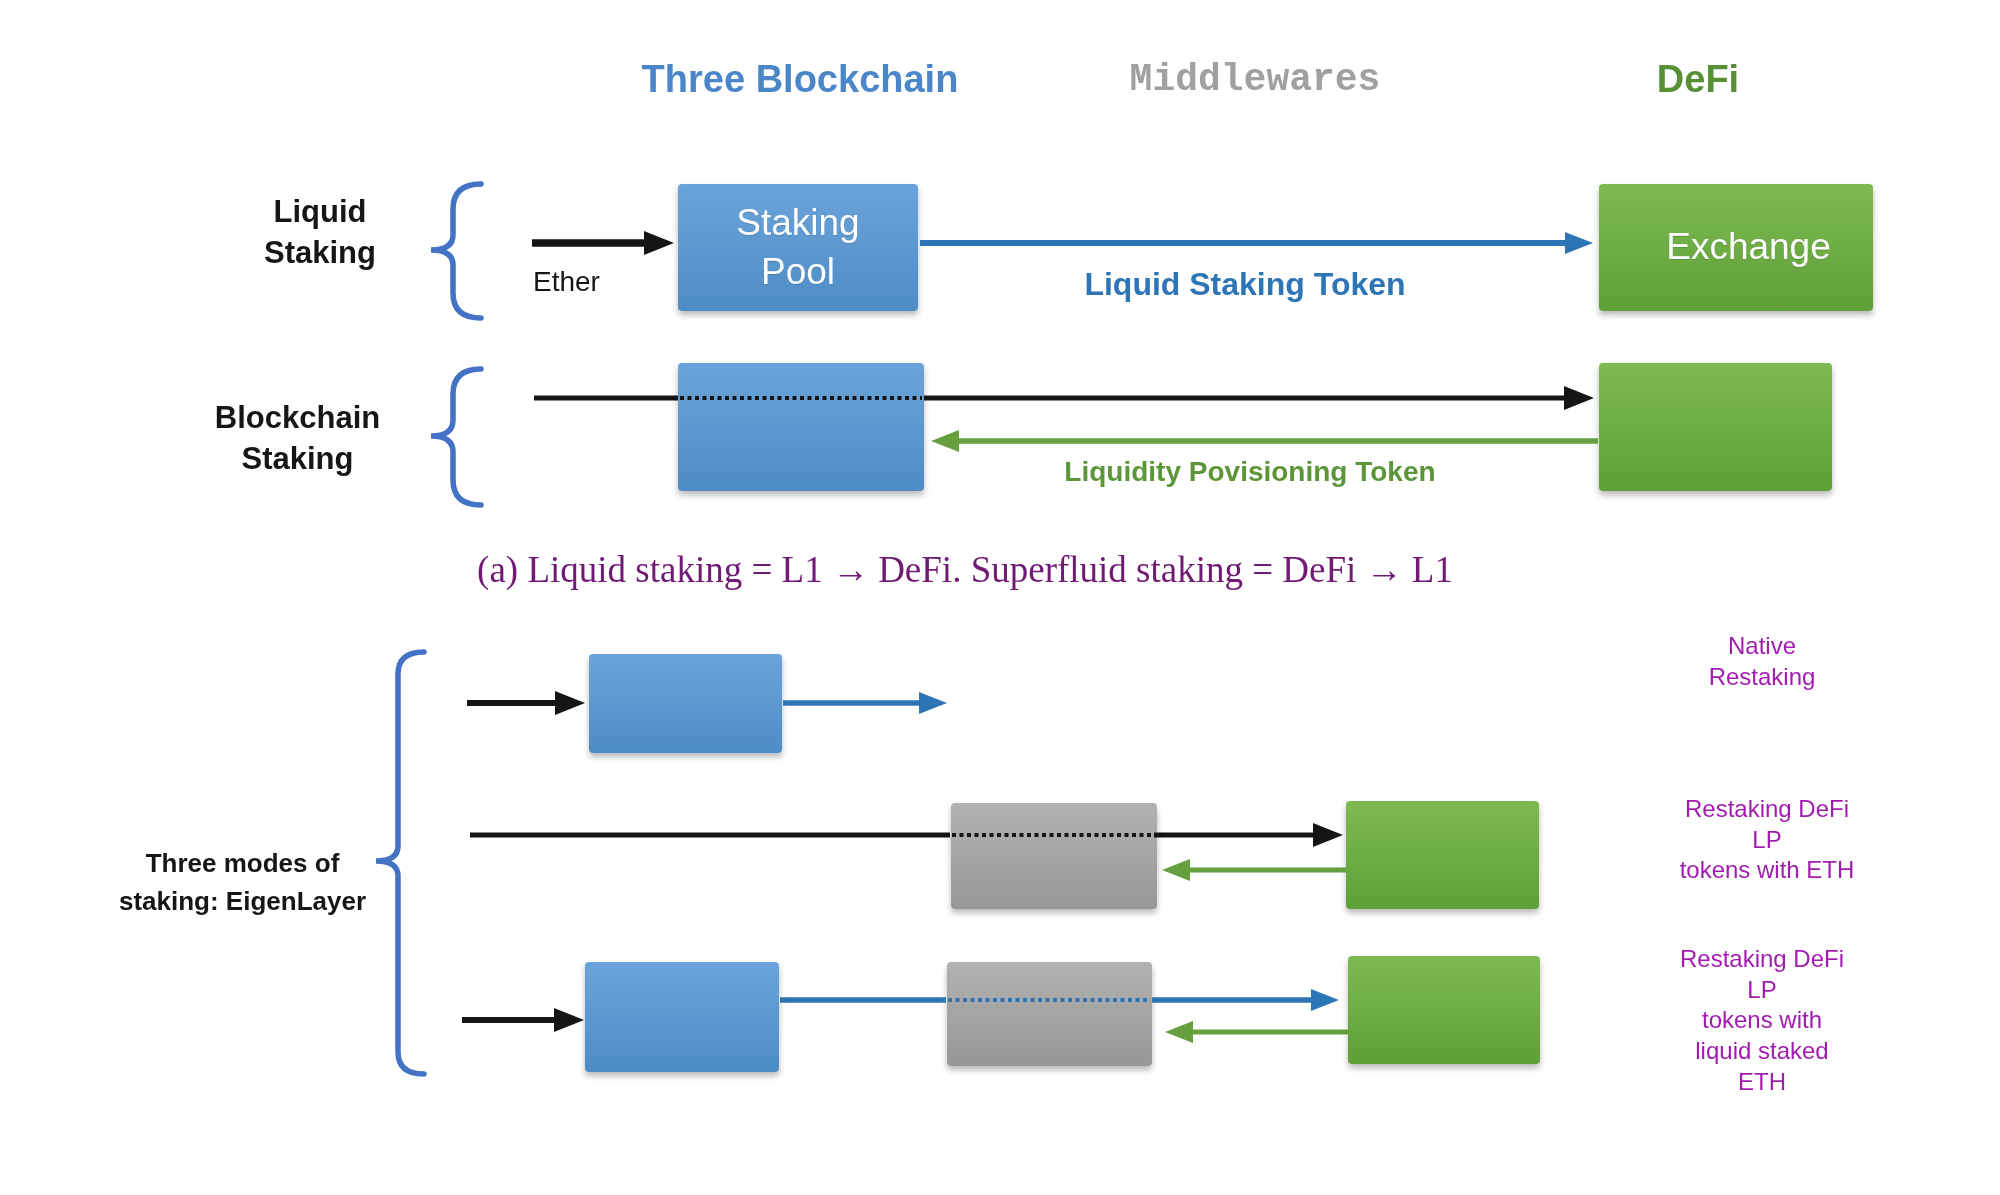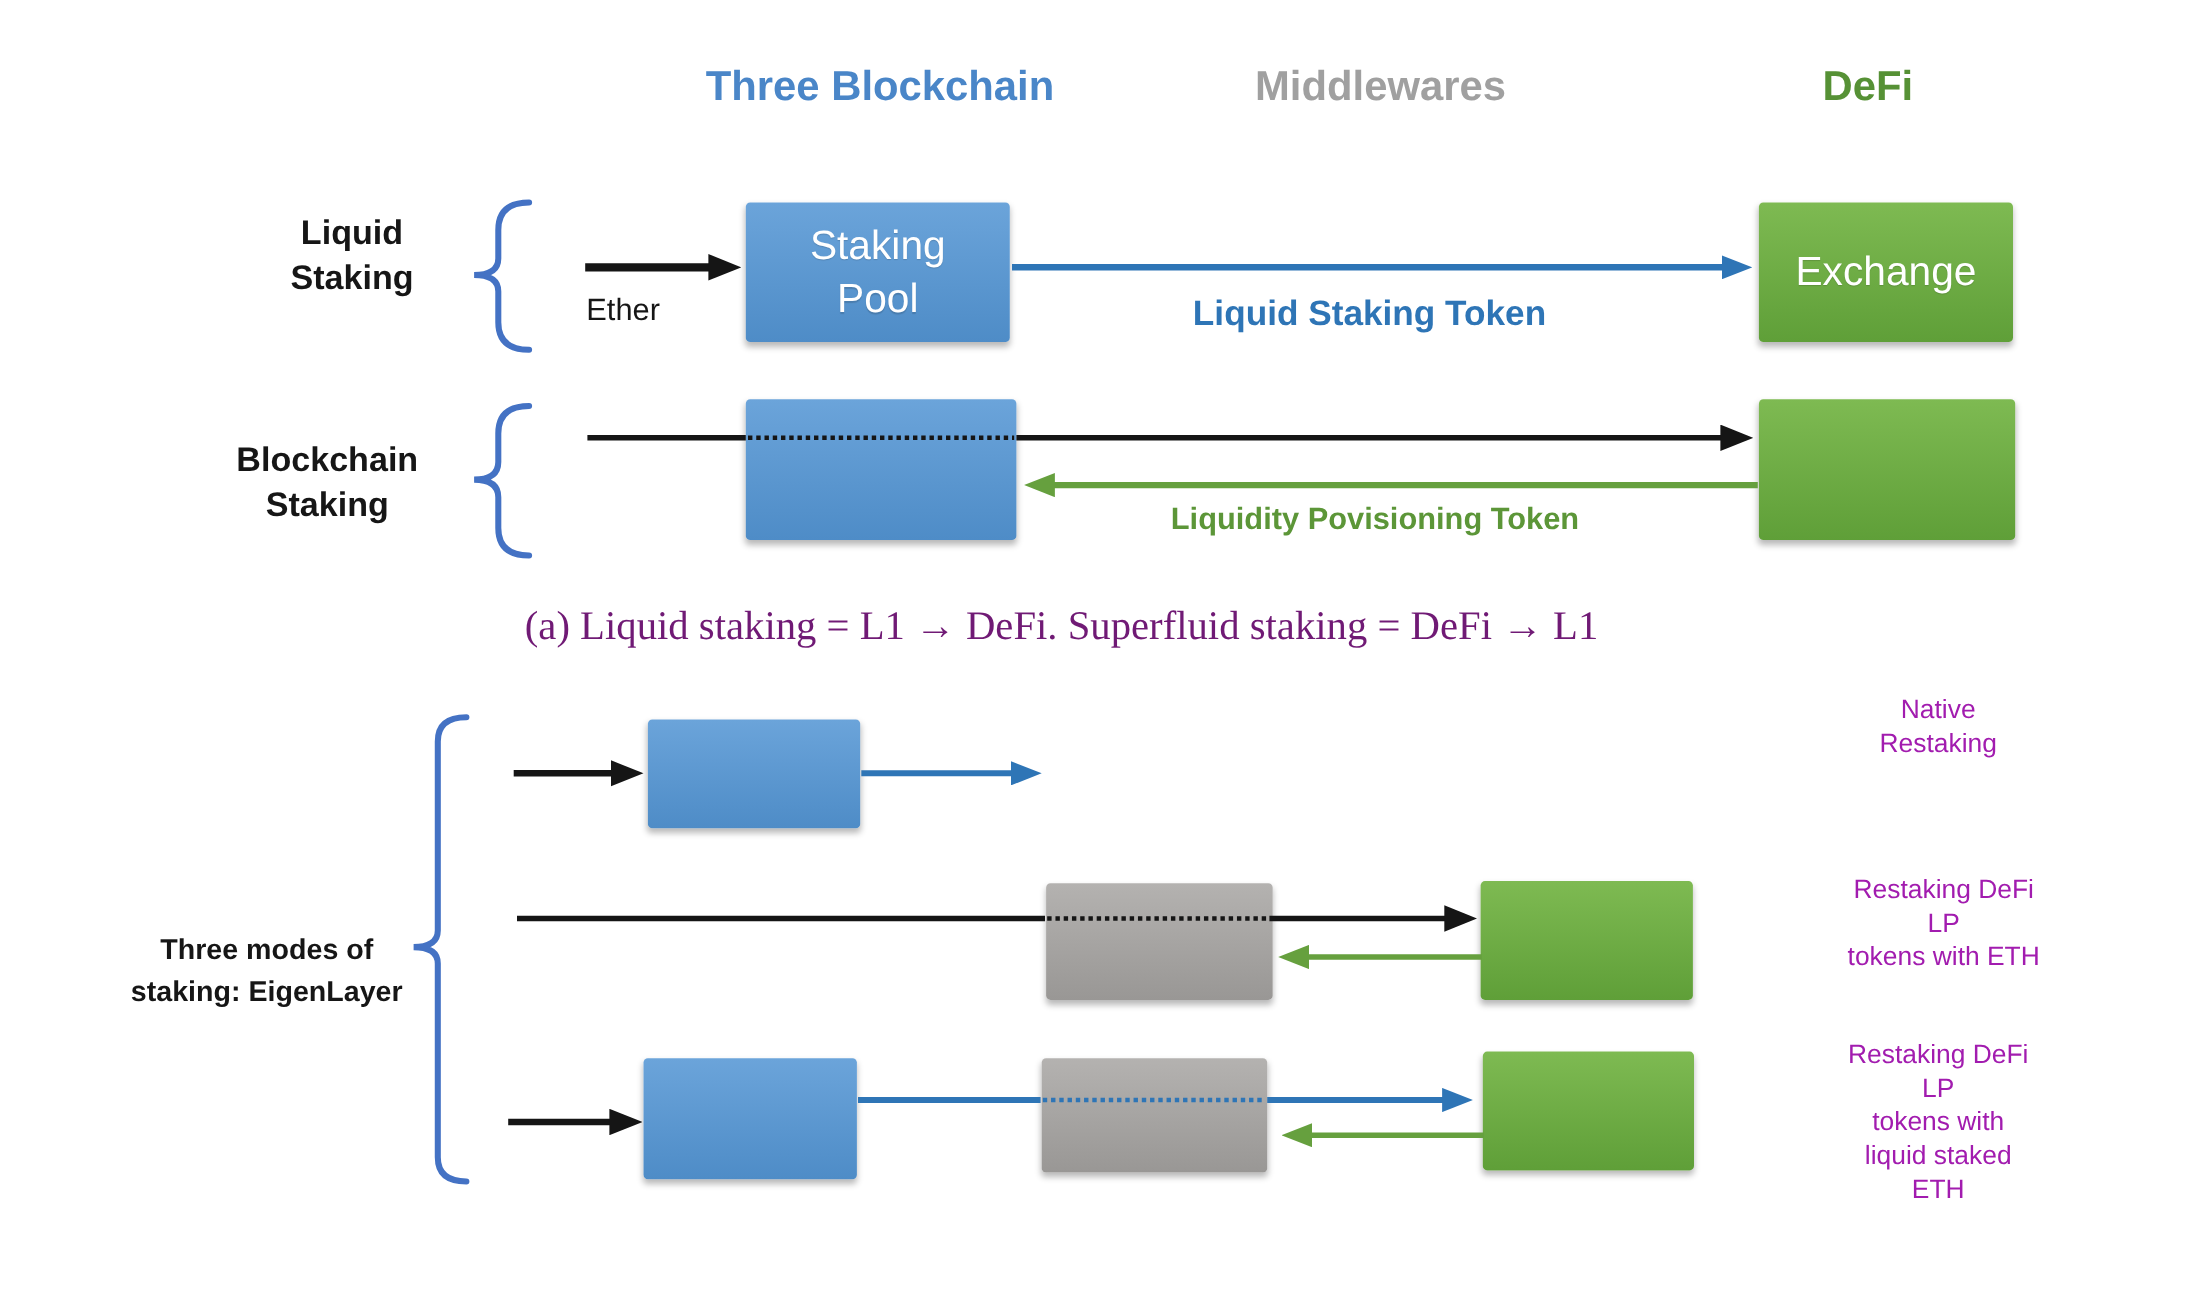--- a/index.html
+++ b/index.html
@@ -3,21 +3,21 @@
 <meta charset="utf-8">
 <style>
   html,body{margin:0;padding:0;background:#fff;}
   .canvas{position:relative;width:2000px;height:1195px;background:#fff;overflow:hidden;
           font-family:"Liberation Sans",sans-serif;color:var(--text_dark,#1f1f1f);}
   .abs{position:absolute;}
   .pre{white-space:pre-line;}
   .center{text-align:center;}
   .hdr{font-weight:bold;font-size:38px;letter-spacing:0px;}
   .hdr-blue{color:var(--header_blue);}
-  .hdr-gray{color:var(--header_gray);}
+  .hdr-gray{color:var(--header_gray);font-family:Liberation Mono, monospace;}
   .hdr-green{color:var(--header_green);}
   .rowlabel{font-weight:bold;font-size:31px;line-height:1.32;color:#161616;}
   .smalllabel{font-weight:normal;font-size:28px;color:#161616;}
   .arrowlabel-blue{font-weight:bold;font-size:32px;color:var(--arrow_blue);}
   .arrowlabel-green{font-weight:bold;font-size:28px;color:var(--text_green);}
   .box{border-radius:4px;box-shadow:0 4px 6px rgba(0,0,0,.28);
        display:flex;align-items:center;justify-content:center;color:#fff;}
   .box-blue{background:linear-gradient(180deg,var(--box_blue_top),var(--box_blue_bottom));}
   .box-green{background:linear-gradient(180deg,var(--box_green_top),var(--box_green_bottom));}
   .box-gray{background:linear-gradient(180deg,var(--box_gray_top),var(--box_gray_bottom));}
@@ -51,21 +51,21 @@
   <div class="abs rowlabel center pre" style="left:180px;top:398px;width:235px;">Blockchain
 Staking</div>
   <div class="abs smalllabel" style="left:533px;top:266px;">Ether</div>
   <div class="abs arrowlabel-blue center" style="left:1040px;top:266px;width:410px;">Liquid Staking Token</div>
   <div class="abs arrowlabel-green center" style="left:1010px;top:456px;width:480px;">Liquidity Povisioning Token</div>
 
   <div class="abs box box-blue boxlayer" style="left:678px;top:184px;width:240px;height:127px;">
     <span class="boxtext-lg pre">Staking
 Pool</span>
   </div>
-  <div class="abs box box-green boxlayer" style="left:1599px;top:184px;width:231px;height:127px;">
+  <div class="abs box box-green boxlayer" style="left:1599px;top:184px;width:249px;height:127px;padding-left:25px;">
     <span class="boxtext-lg">Exchange</span>
   </div>
   <div class="abs box box-blue boxlayer" style="left:678px;top:363px;width:246px;height:128px;"></div>
   <div class="abs box box-green boxlayer" style="left:1599px;top:363px;width:233px;height:128px;"></div>
 
   <div class="abs caption center" style="left:260px;top:548px;width:1410px;">(a) Liquid staking = L1 → DeFi. Superfluid staking = DeFi → L1</div>
 
   <div class="abs modes-title center pre" style="left:95px;top:845px;width:295px;">Three modes of
 staking: EigenLayer</div>
   <div class="abs modelabel pre" style="left:1572px;top:631px;width:380px;">Native

